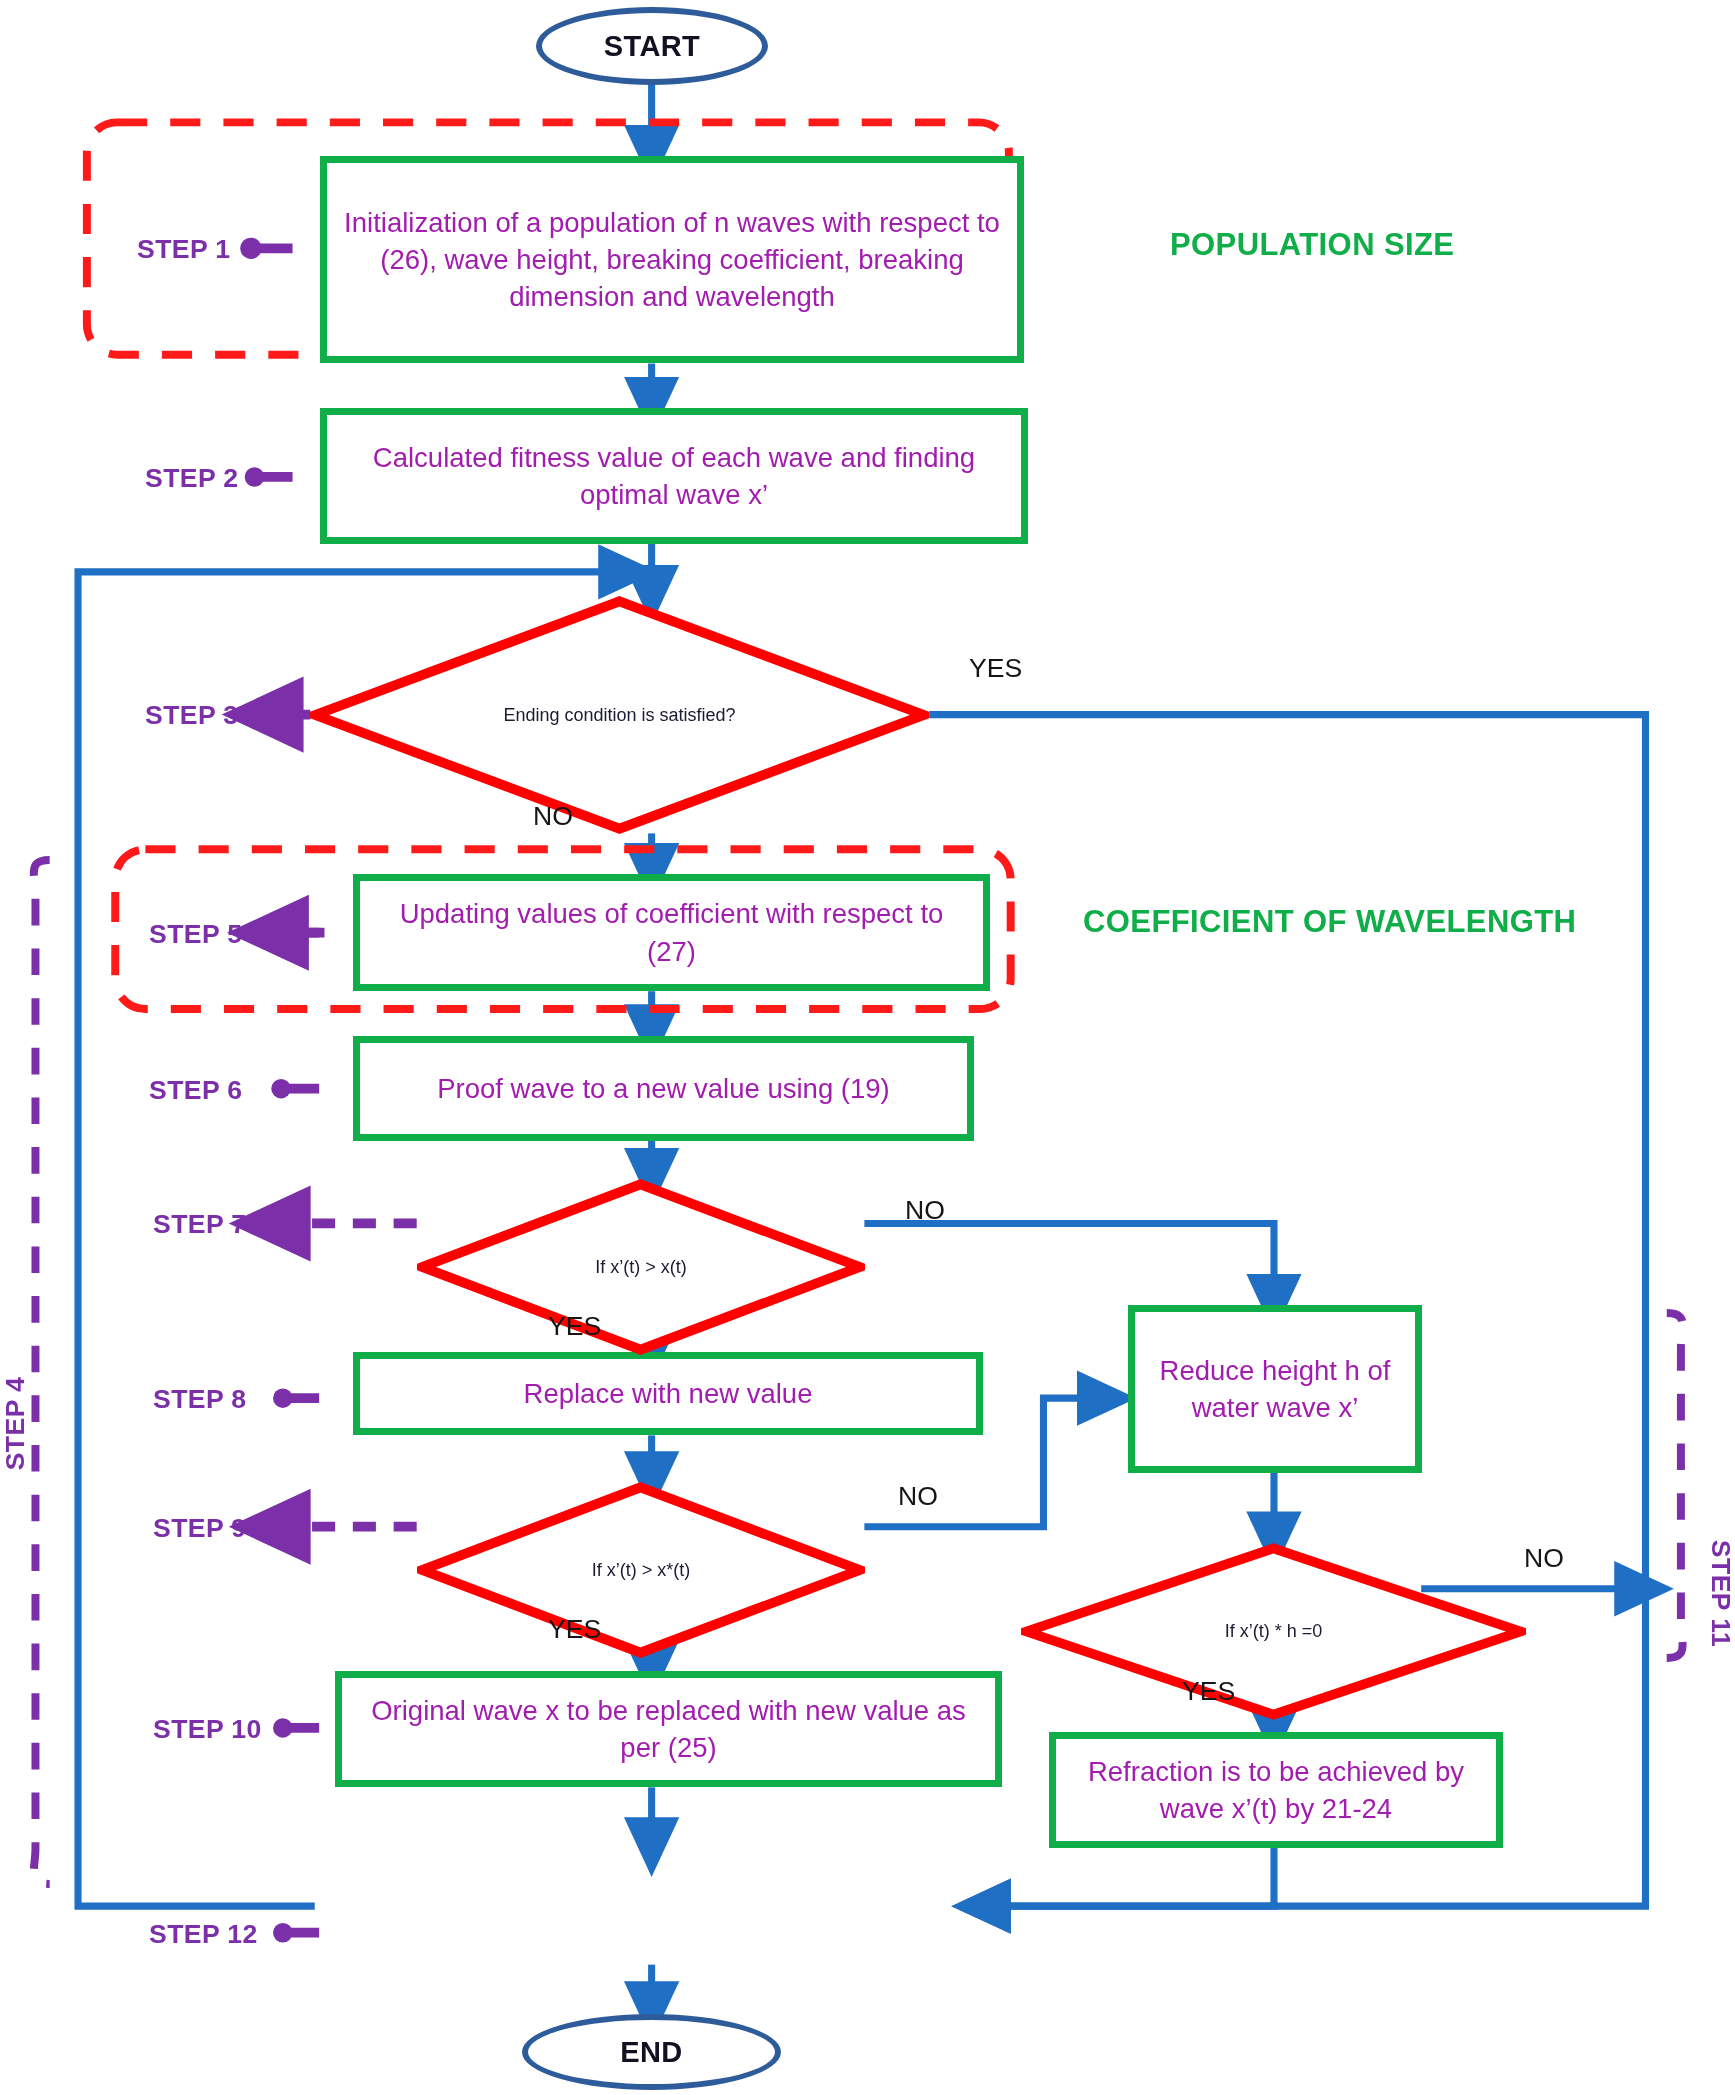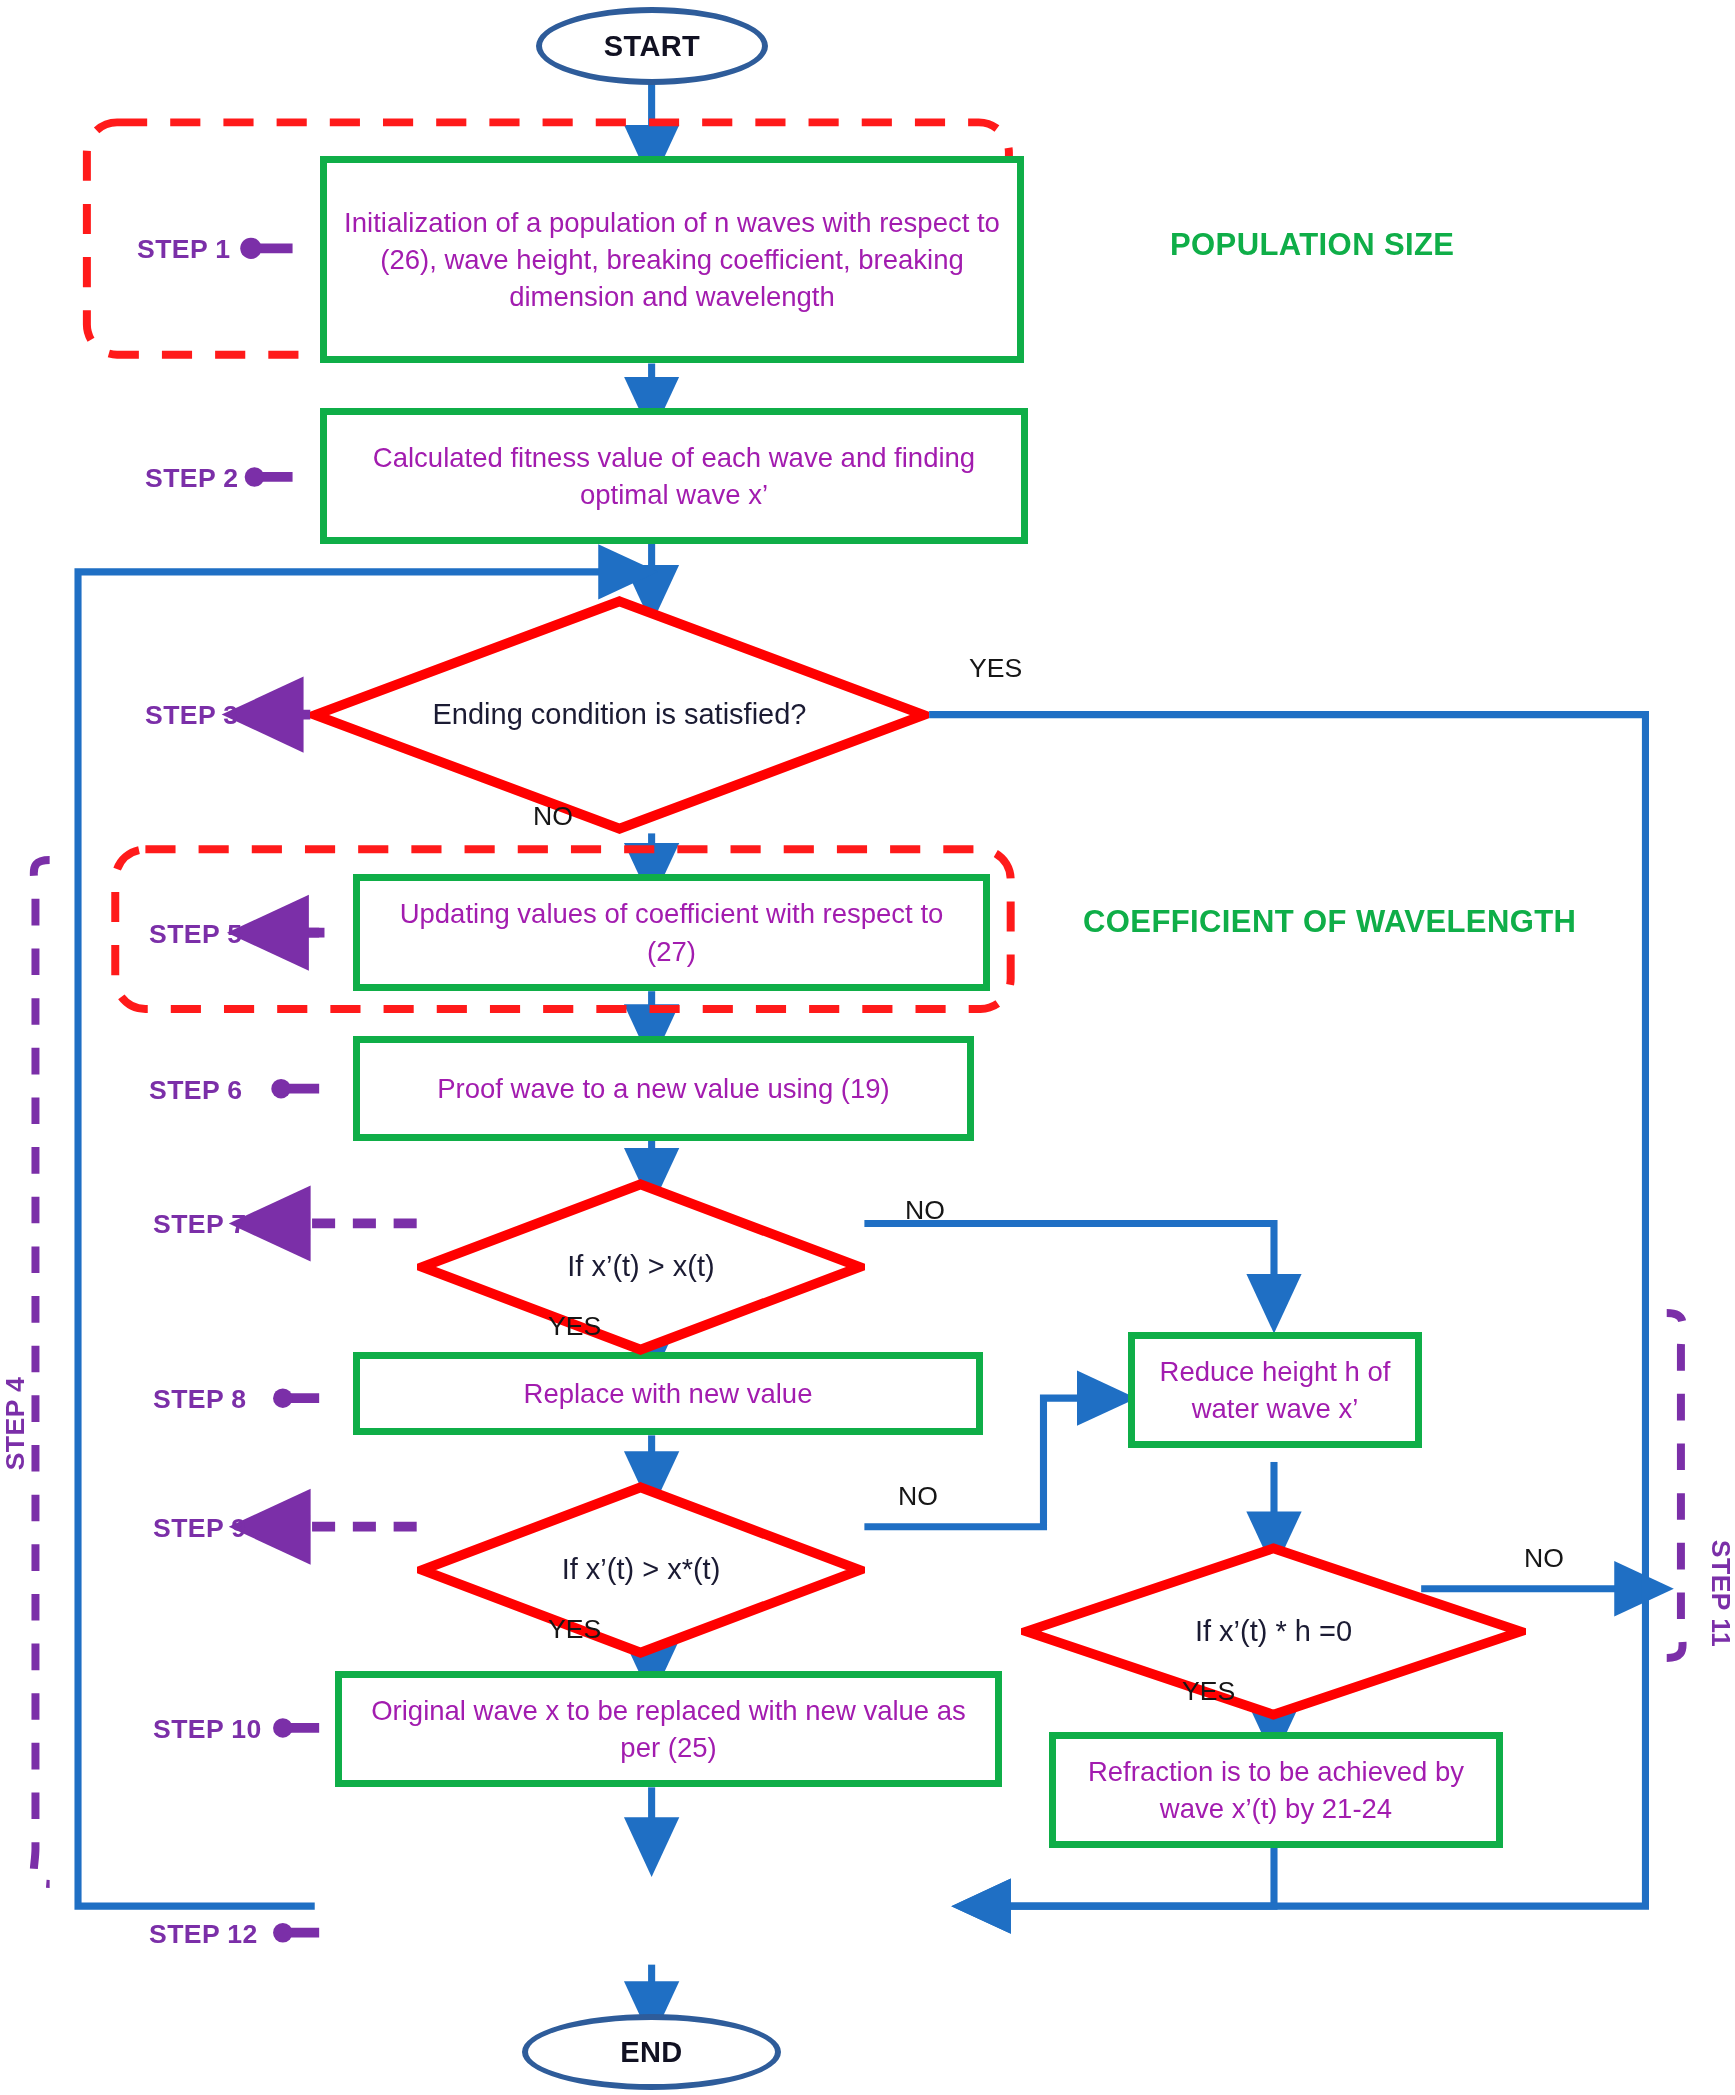--- a/index.html
+++ b/index.html
@@ -16,21 +16,21 @@
 
   
   .term{border:6.2px solid #2E5C9A;background:#fff;border-radius:50%;
         color:#111122;font-weight:bold;font-size:29px;letter-spacing:0.4px;}
 
   
   .dia-wrap{position:absolute;}
   .dia-shape{position:absolute;left:0;top:0;width:100%;height:100%;}
   .dia-label{position:absolute;left:0;top:0;width:100%;height:100%;
              display:flex;align-items:center;justify-content:center;text-align:center;
-             font-size:29px;color:#1b1b33;line-height:1.35;}
+             font-size:18px;color:#1b1b33;line-height:1.35;}
 
   
   .steptag{position:absolute;color:#7B2FA8;font-weight:bold;font-size:26.6px;
            letter-spacing:0.4px;white-space:nowrap;}
   .steptag.vert{transform-origin:center center;}
 
   
   .caption{position:absolute;color:#0FAE48;font-weight:bold;font-size:31px;
            letter-spacing:0.4px;white-space:nowrap;}
 
@@ -145,21 +145,21 @@
   </div>
 
   <div class="node proc" style="left:333px;top:1036px;width:621px;height:105px;">
     <span>Proof wave to a new value using (19)</span>
   </div>
 
   <div class="node proc" style="left:333px;top:1352px;width:630px;height:83px;">
     <span>Replace with new value</span>
   </div>
 
-  <div class="node proc" style="left:1108px;top:1332px;width:294px;height:116px;">
+  <div class="node proc" style="left:1108px;top:1305px;width:294px;height:168px;">
     <span>Reduce height h of water wave x’</span>
   </div>
 
   <div class="node proc" style="left:315px;top:1671px;width:667px;height:116px;">
     <span>Original wave x to be replaced with new value as per (25)</span>
   </div>
 
   <div class="node proc" style="left:1029px;top:1732px;width:454px;height:116px;">
     <span>Refraction is to be achieved by wave x’(t) by 21-24</span>
   </div>

